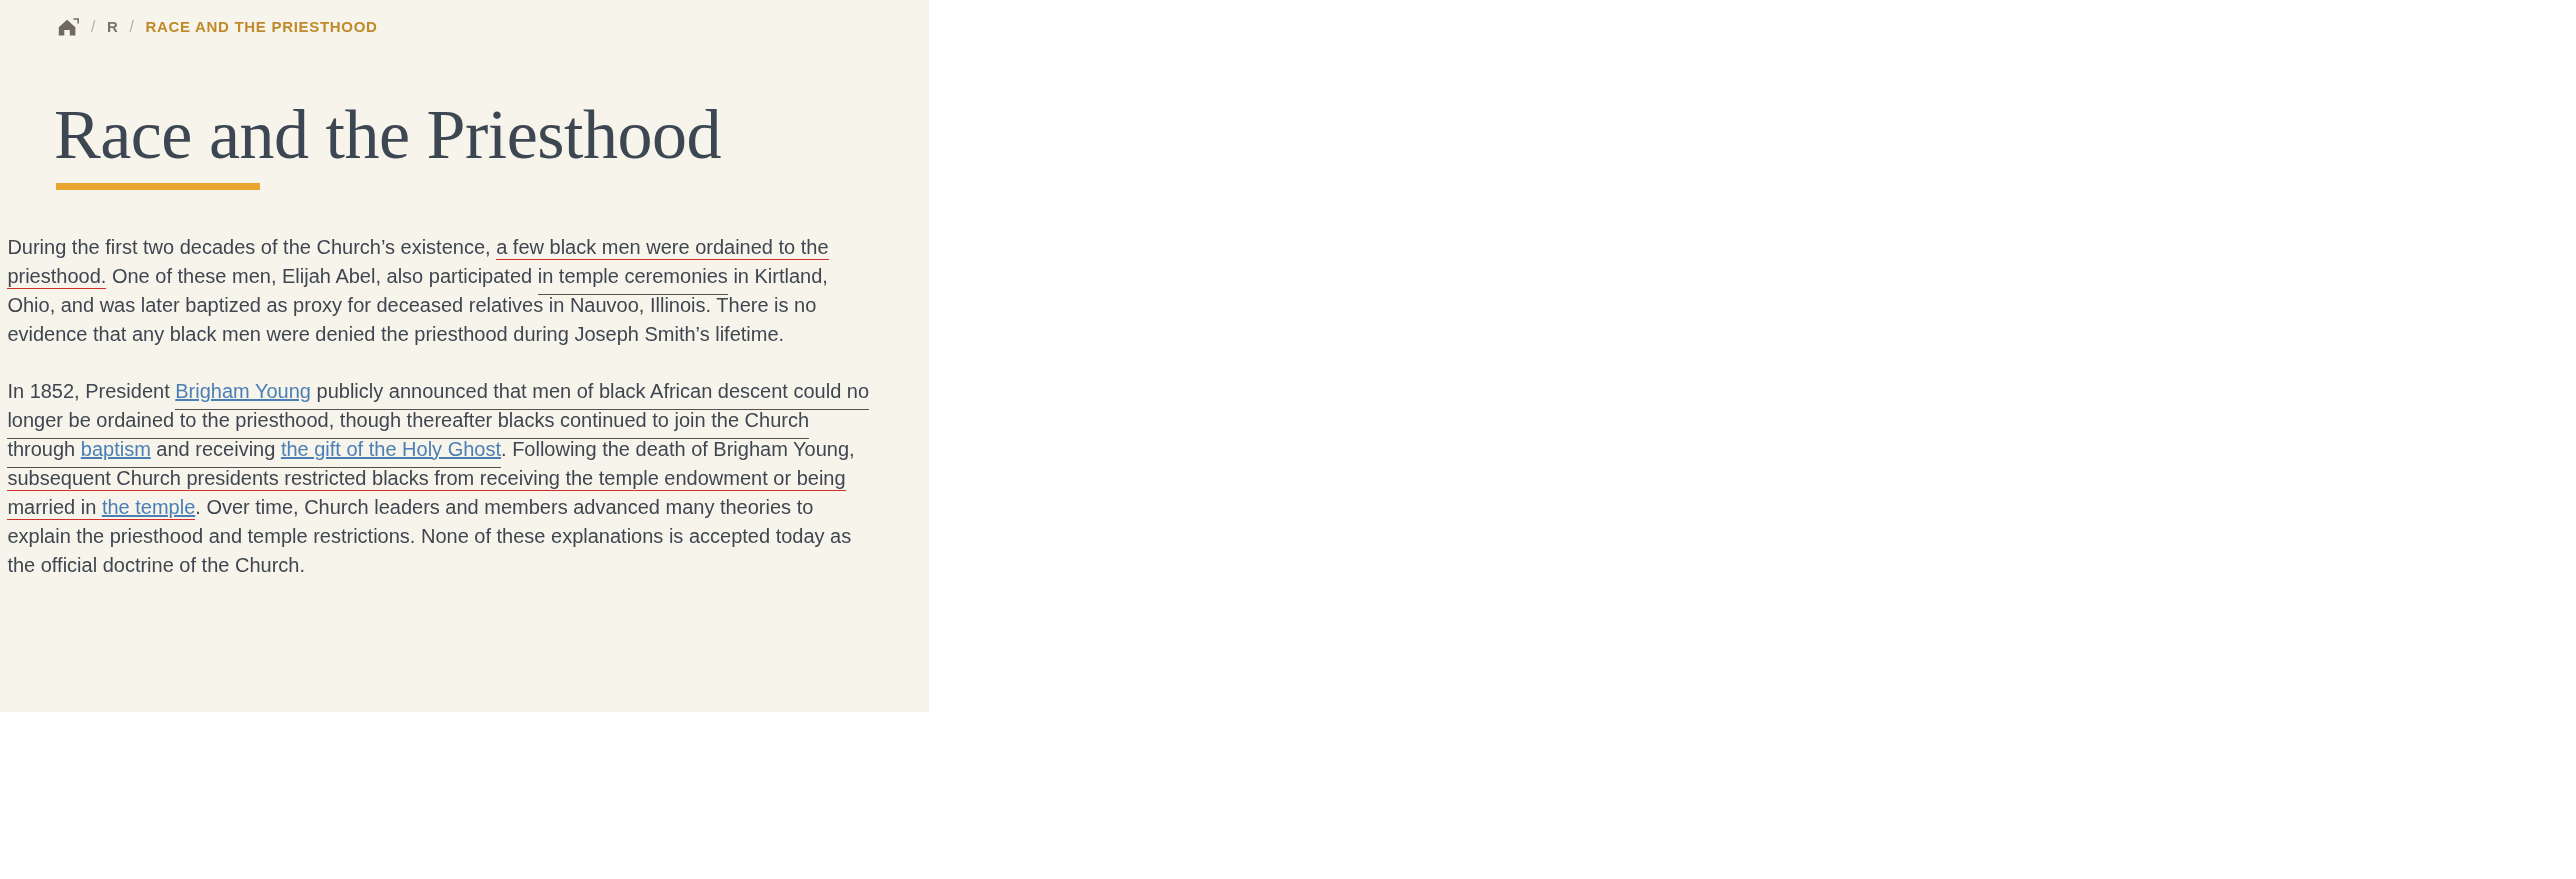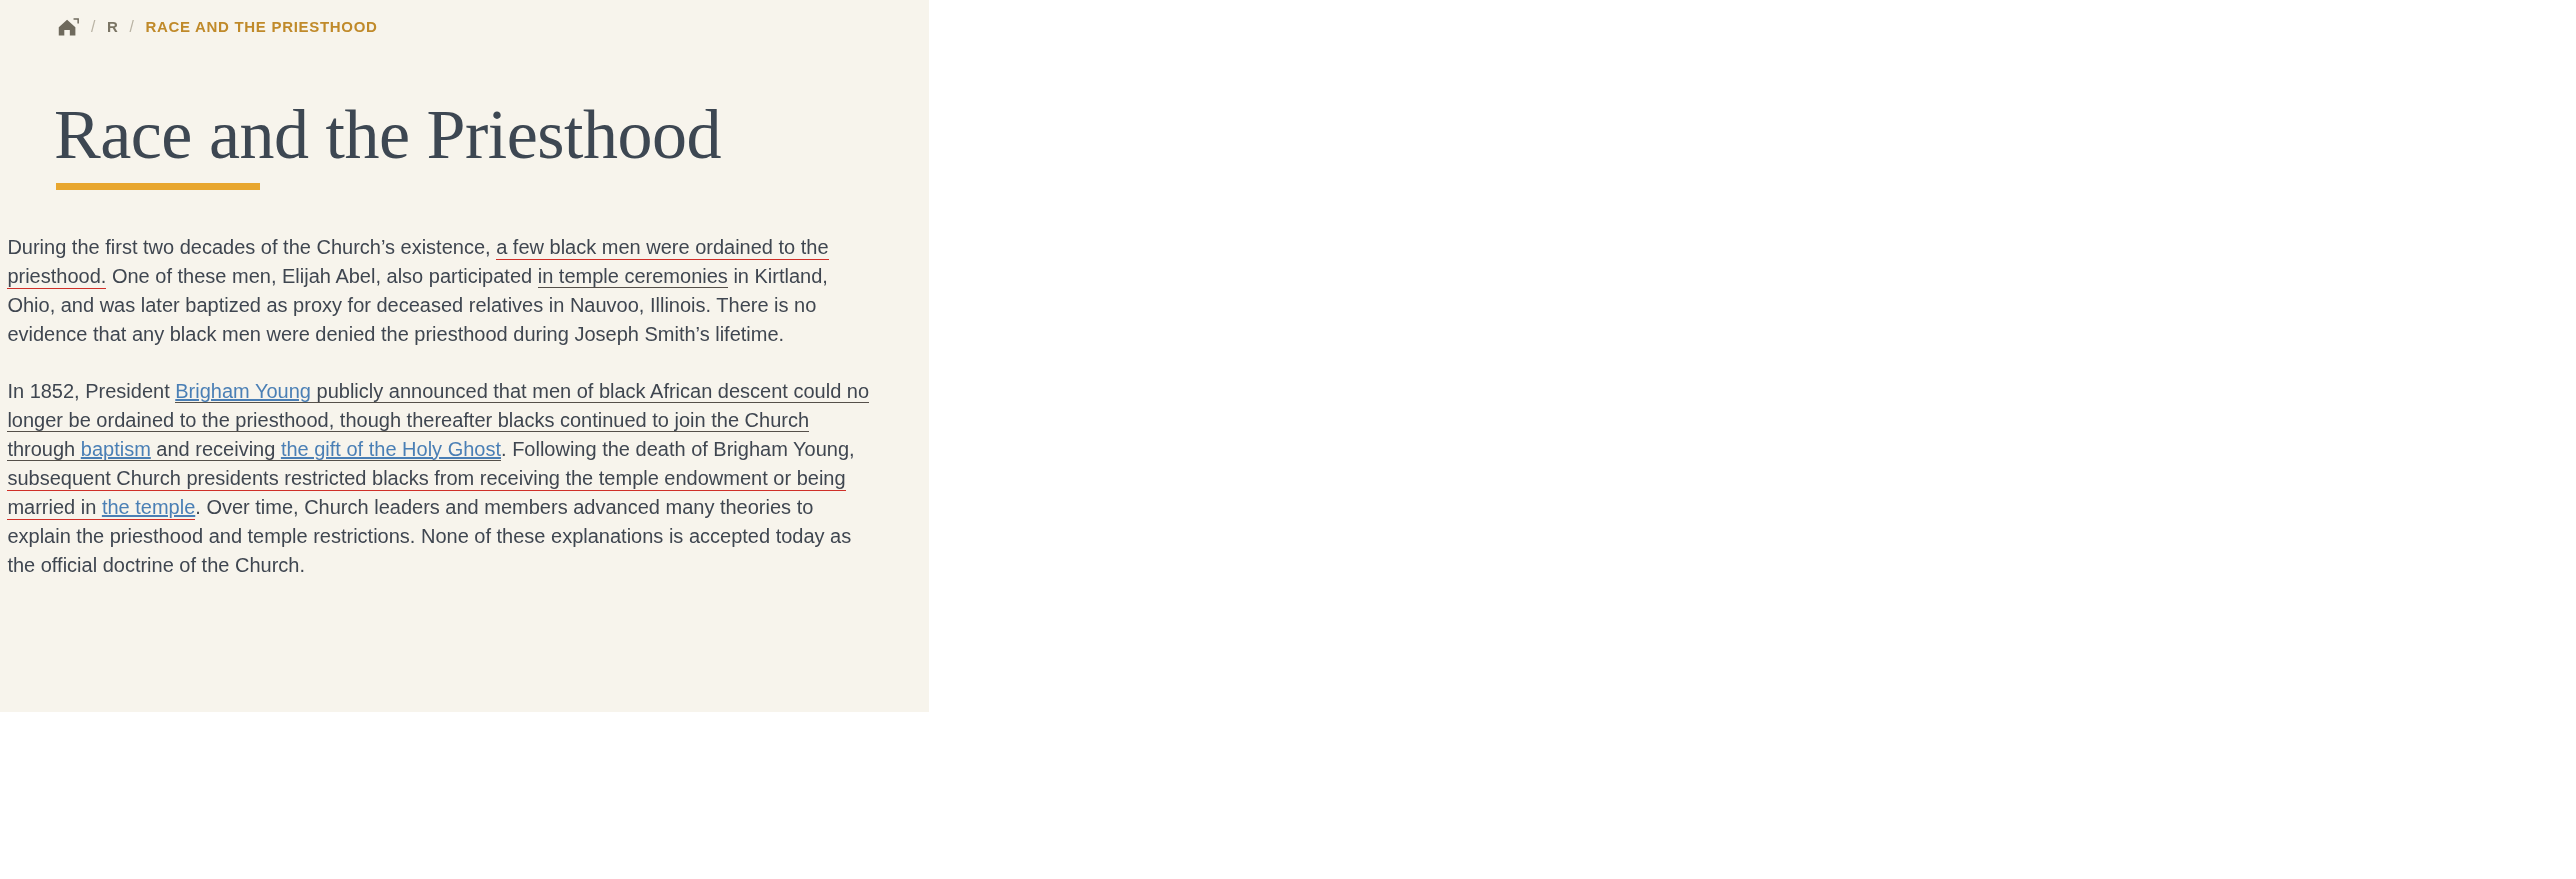--- a/index.html
+++ b/index.html
@@ -86,21 +86,21 @@
     margin: 0 0 28px 0;
     text-align: left;
   }
   .lnk { color: #4a7fb5; text-align: right; }
   .und-red {
     border-bottom: 1.9px solid #cf2f28;
     padding-bottom: 0.9px;
   }
   .und-dark {
     border-bottom: 1.9px solid #55504a;
-    padding-bottom: 0;
+    padding-bottom: 7px;
   }
 </style>
 </head>
 <body>
 
 <div class="panel" id="panel-essay">
 
   <div class="essay-head">
 
     <div class="breadcrumb">

